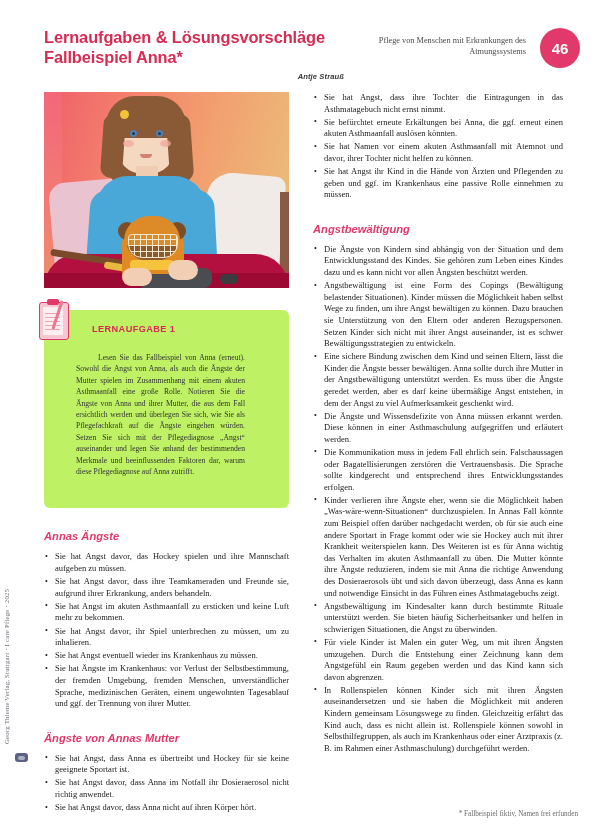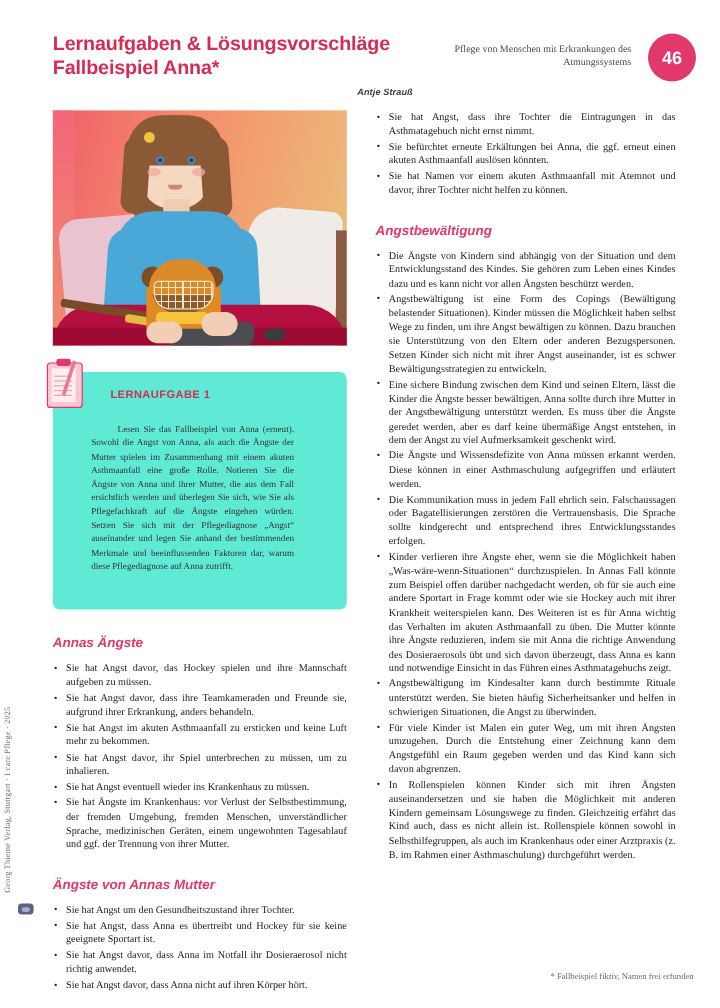--- a/index.html
+++ b/index.html
@@ -190,21 +190,21 @@
   .stick{position:absolute;left:6px;top:166px;width:120px;height:7px;background:#7a4a2a;border-radius:3px;transform:rotate(9deg);}
   .stick-tape{position:absolute;left:60px;top:172px;width:34px;height:7px;background:#e8b93f;border-radius:3px;transform:rotate(9deg);}
   .glove{position:absolute;left:124px;top:176px;width:44px;height:20px;background:#4a4c52;border-radius:8px;}
   .puck{position:absolute;left:176px;top:182px;width:18px;height:10px;background:#3c3c40;border-radius:5px;}
   .bear-leg{position:absolute;left:96px;top:182px;width:48px;height:16px;background:#4a4c52;border-radius:8px;}
 
   
   .task-box {
     position: relative;
     margin-top: 22px;
-    background: #5eead4;
+    background: #bef264;
     border-radius: 6px;
     padding: 14px 26px 13px 14px;
     width: 245px;
     box-sizing: border-box;
   }
   .task-icon {
     position: absolute;
     left: -8px;
     top: -12px;
     width: 34px;
@@ -396,32 +396,32 @@
       <li>Sie hat Angst davor, das Hockey spielen und ihre Mannschaft aufgeben zu müssen.</li>
       <li>Sie hat Angst davor, dass ihre Teamkameraden und Freunde sie, aufgrund ihrer Erkrankung, anders behandeln.</li>
       <li>Sie hat Angst im akuten Asthmaanfall zu ersticken und keine Luft mehr zu bekommen.</li>
       <li>Sie hat Angst davor, ihr Spiel unterbrechen zu müssen, um zu inhalieren.</li>
       <li>Sie hat Angst eventuell wieder ins Krankenhaus zu müssen.</li>
       <li>Sie hat Ängste im Krankenhaus: vor Verlust der Selbstbestimmung, der fremden Umgebung, fremden Menschen, unverständlicher Sprache, medizinischen Geräten, einem ungewohnten Tagesablauf und ggf. der Trennung von ihrer Mutter.</li>
     </ul>
 
     <h2 class="sec">Ängste von Annas Mutter</h2>
     <ul class="bullets">
-      <li>Sie hat Angst um den Gesundheitszustand ihrer Tochter.</li>
       <li>Sie hat Angst, dass Anna es übertreibt und Hockey für sie keine geeignete Sportart ist.</li>
       <li>Sie hat Angst davor, dass Anna im Notfall ihr Dosieraerosol nicht richtig anwendet.</li>
       <li>Sie hat Angst davor, dass Anna nicht auf ihren Körper hört.</li>
     </ul>
   </div>
 
   <div class="col-right">
     <ul class="bullets">
       <li>Sie hat Angst, dass ihre Tochter die Eintragungen in das Asthmatagebuch nicht ernst nimmt.</li>
       <li>Sie befürchtet erneute Erkältungen bei Anna, die ggf. erneut einen akuten Asthmaanfall auslösen könnten.</li>
       <li>Sie hat Namen vor einem akuten Asthmaanfall mit Atemnot und davor, ihrer Tochter nicht helfen zu können.</li>
+      <li>Sie hat Angst ihr Kind in die Hände von Ärzten und Pflegenden zu geben und ggf. im Krankenhaus eine passive Rolle einnehmen zu müssen.</li>
     </ul>
 
     <h2 class="sec">Angstbewältigung</h2>
     <ul class="bullets">
       <li>Die Ängste von Kindern sind abhängig von der Situation und dem Entwicklungsstand des Kindes. Sie gehören zum Leben eines Kindes dazu und es kann nicht vor allen Ängsten beschützt werden.</li>
       <li>Angstbewältigung ist eine Form des Copings (Bewältigung belastender Situationen). Kinder müssen die Möglichkeit haben selbst Wege zu finden, um ihre Angst bewältigen zu können. Dazu brauchen sie Unterstützung von den Eltern oder anderen Bezugspersonen. Setzen Kinder sich nicht mit ihrer Angst auseinander, ist es schwer Bewältigungsstrategien zu entwickeln.</li>
       <li>Eine sichere Bindung zwischen dem Kind und seinen Eltern, lässt die Kinder die Ängste besser bewältigen. Anna sollte durch ihre Mutter in der Angstbewältigung unterstützt werden. Es muss über die Ängste geredet werden, aber es darf keine übermäßige Angst entstehen, in dem der Angst zu viel Aufmerksamkeit geschenkt wird.</li>
       <li>Die Ängste und Wissensdefizite von Anna müssen erkannt werden. Diese können in einer Asthmaschulung aufgegriffen und erläutert werden.</li>
       <li>Die Kommunikation muss in jedem Fall ehrlich sein. Falschaussagen oder Bagatellisierungen zerstören die Vertrauensbasis. Die Sprache sollte kindgerecht und entsprechend ihres Entwicklungsstandes erfolgen.</li>
       <li>Kinder verlieren ihre Ängste eher, wenn sie die Möglichkeit haben „Was-wäre-wenn-Situationen“ durchzuspielen. In Annas Fall könnte zum Beispiel offen darüber nachgedacht werden, ob für sie auch eine andere Sportart in Frage kommt oder wie sie Hockey auch mit ihrer Krankheit weiterspielen kann. Des Weiteren ist es für Anna wichtig das Verhalten im akuten Asthmaanfall zu üben. Die Mutter könnte ihre Ängste reduzieren, indem sie mit Anna die richtige Anwendung des Dosieraerosols übt und sich davon überzeugt, dass Anna es kann und notwendige Einsicht in das Führen eines Asthmatagebuchs zeigt.</li>

